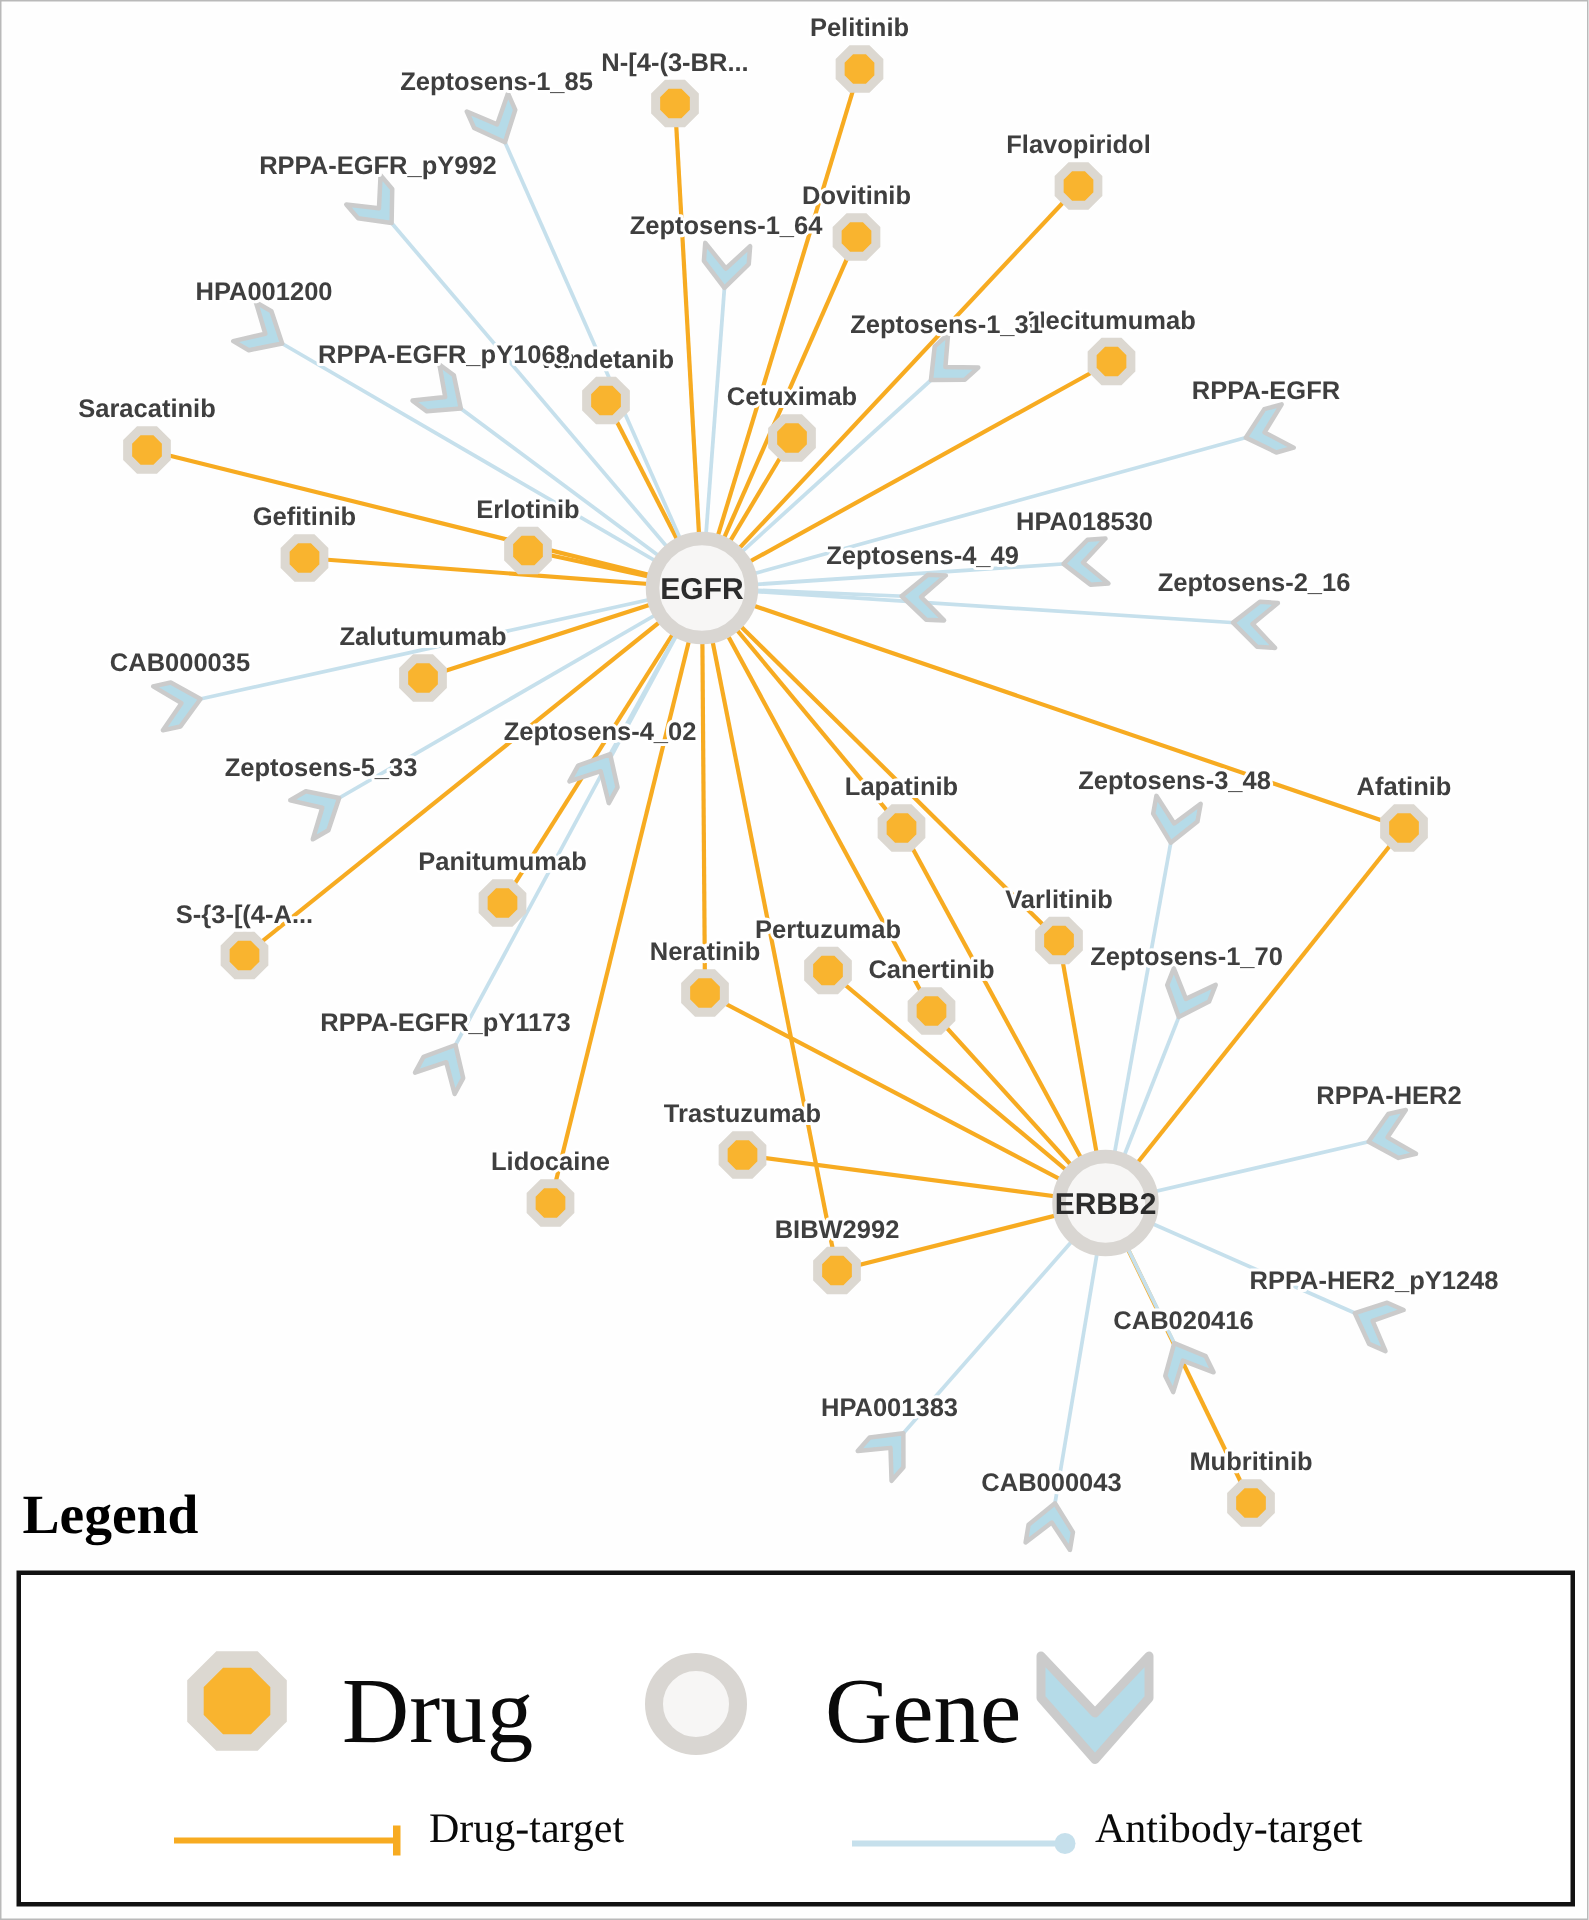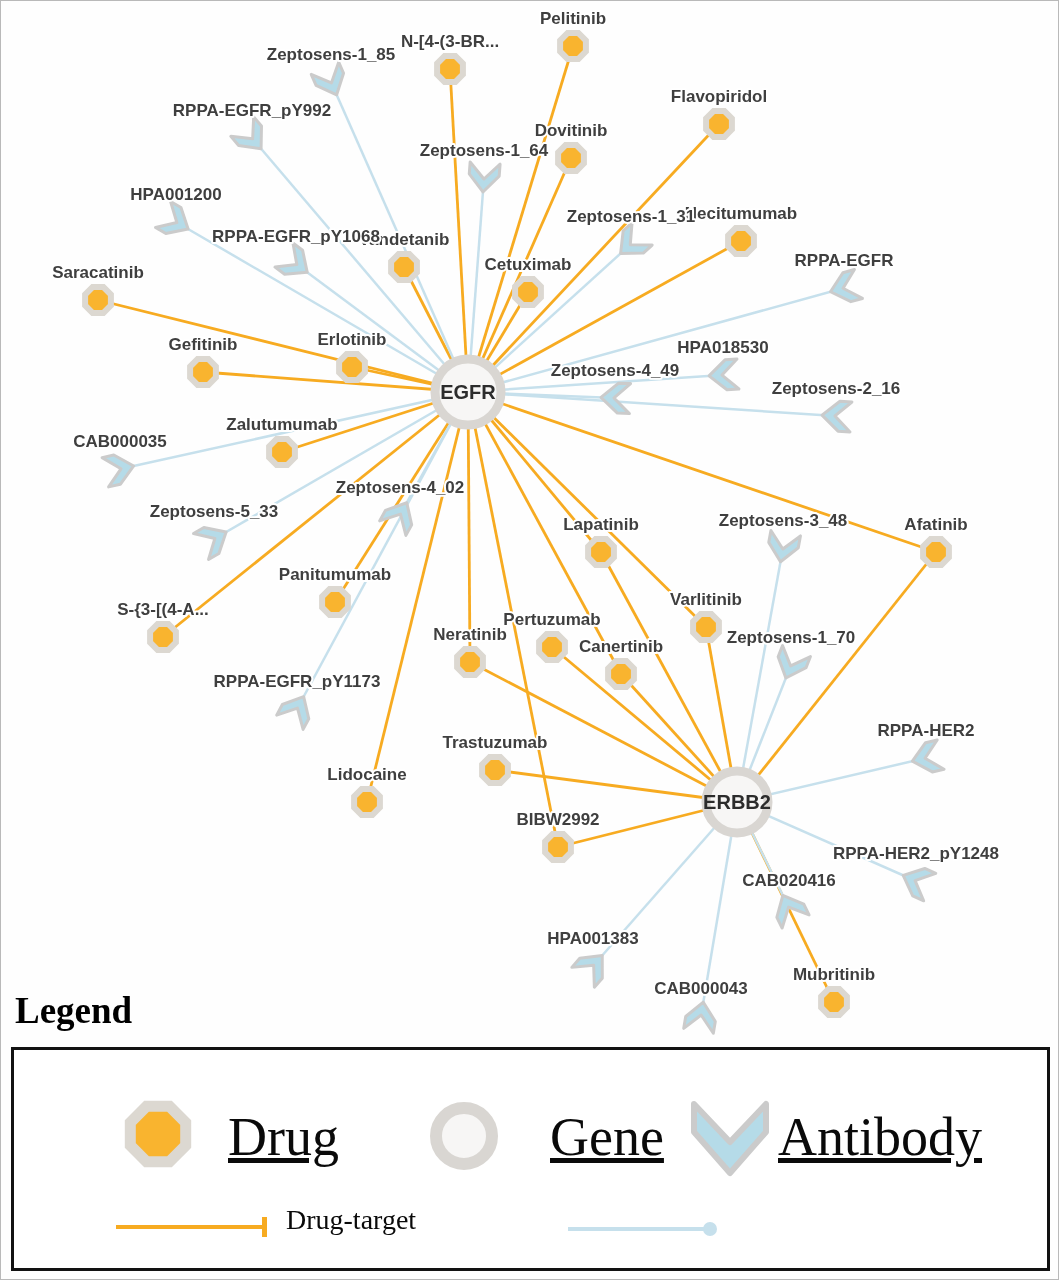--- a/index.html
+++ b/index.html
@@ -19,21 +19,21 @@
     fill:#2c2c2c;text-anchor:middle;
   }
   .legend-title{position:absolute;left:14px;top:988px;font:bold 37px "Liberation Serif",serif;color:#000000;}
   .legend-box{position:absolute;left:10px;top:1046px;width:1039px;height:224px;border:3px solid #121212;background:#ffffff;}
   .legend-box svg{position:absolute;}
   #lg-drug{left:100px;top:40px;}
   #lg-gene{left:410px;top:46px;}
   #lg-ab{left:670px;top:44px;}
   #lg-dt{left:98px;top:164px;}
   #lg-at{left:550px;top:166px;}
-  .shape-label{position:absolute;font-family:"Liberation Serif",serif;font-size:54px;color:#0a0a0a;top:56px;text-decoration:underline;}
+  .shape-label{position:absolute;font-family:"Liberation Serif",serif;font-size:62px;color:#0a0a0a;top:56px;}
   #lbl-drug{left:214px;}
   #lbl-gene{left:536px;}
   #lbl-ab{left:764px;}
   .edge-label{position:absolute;font-family:"Liberation Serif",serif;font-size:28px;color:#0a0a0a;top:154px;}
   #lbl-dt{left:272px;}
   #lbl-at{left:716px;}
   .oct-icon{fill:var(--drug-fill,#f9b42f);stroke:var(--drug-ring,#dcd8d1);stroke-width:11;}
   .gene-icon{fill:var(--gene-fill,#f7f6f5);stroke:var(--gene-ring,#d9d6d2);stroke-width:12;}
   .ab-icon{fill:var(--antibody-fill,#b5dbe8);stroke:var(--antibody-ring,#cbcbcb);stroke-width:6;stroke-linejoin:round;}
   .dt-line{stroke:var(--drug-edge,#f7ab21);stroke-width:4;}
@@ -243,27 +243,27 @@
     <span class="shape-label" id="lbl-drug">Drug</span>
 
     <svg id="lg-gene" width="80" height="80" viewBox="-40 -40 80 80">
       <circle class="gene-icon" cx="0" cy="0" r="28"></circle>
     </svg>
     <span class="shape-label" id="lbl-gene">Gene</span>
 
     <svg id="lg-ab" width="92" height="90" viewBox="-46 -48 92 90">
       <path class="ab-icon" d="M -36 -38 L 0 0 L 36 -38 L 36 -10 L 0 31 L -36 -10 Z"></path>
     </svg>
-    <span class="shape-label" id="lbl-ab">Antibody</span>
 
     <svg id="lg-dt" width="170" height="26" viewBox="0 0 170 26">
       <line class="dt-line" x1="4" y1="13" x2="152" y2="13"></line>
       <rect class="dt-tick" x="150" y="3" width="5" height="20"></rect>
     </svg>
     <span class="edge-label" id="lbl-dt">Drug-target</span>
 
     <svg id="lg-at" width="160" height="26" viewBox="0 0 160 26">
       <line class="at-line" x1="4" y1="13" x2="142" y2="13"></line>
       <circle class="at-dot" cx="146" cy="13" r="7"></circle>
     </svg>
+    <span class="edge-label" id="lbl-at">Antibody-target</span>
 
   </div>
 </div>
 
 </body></html>

